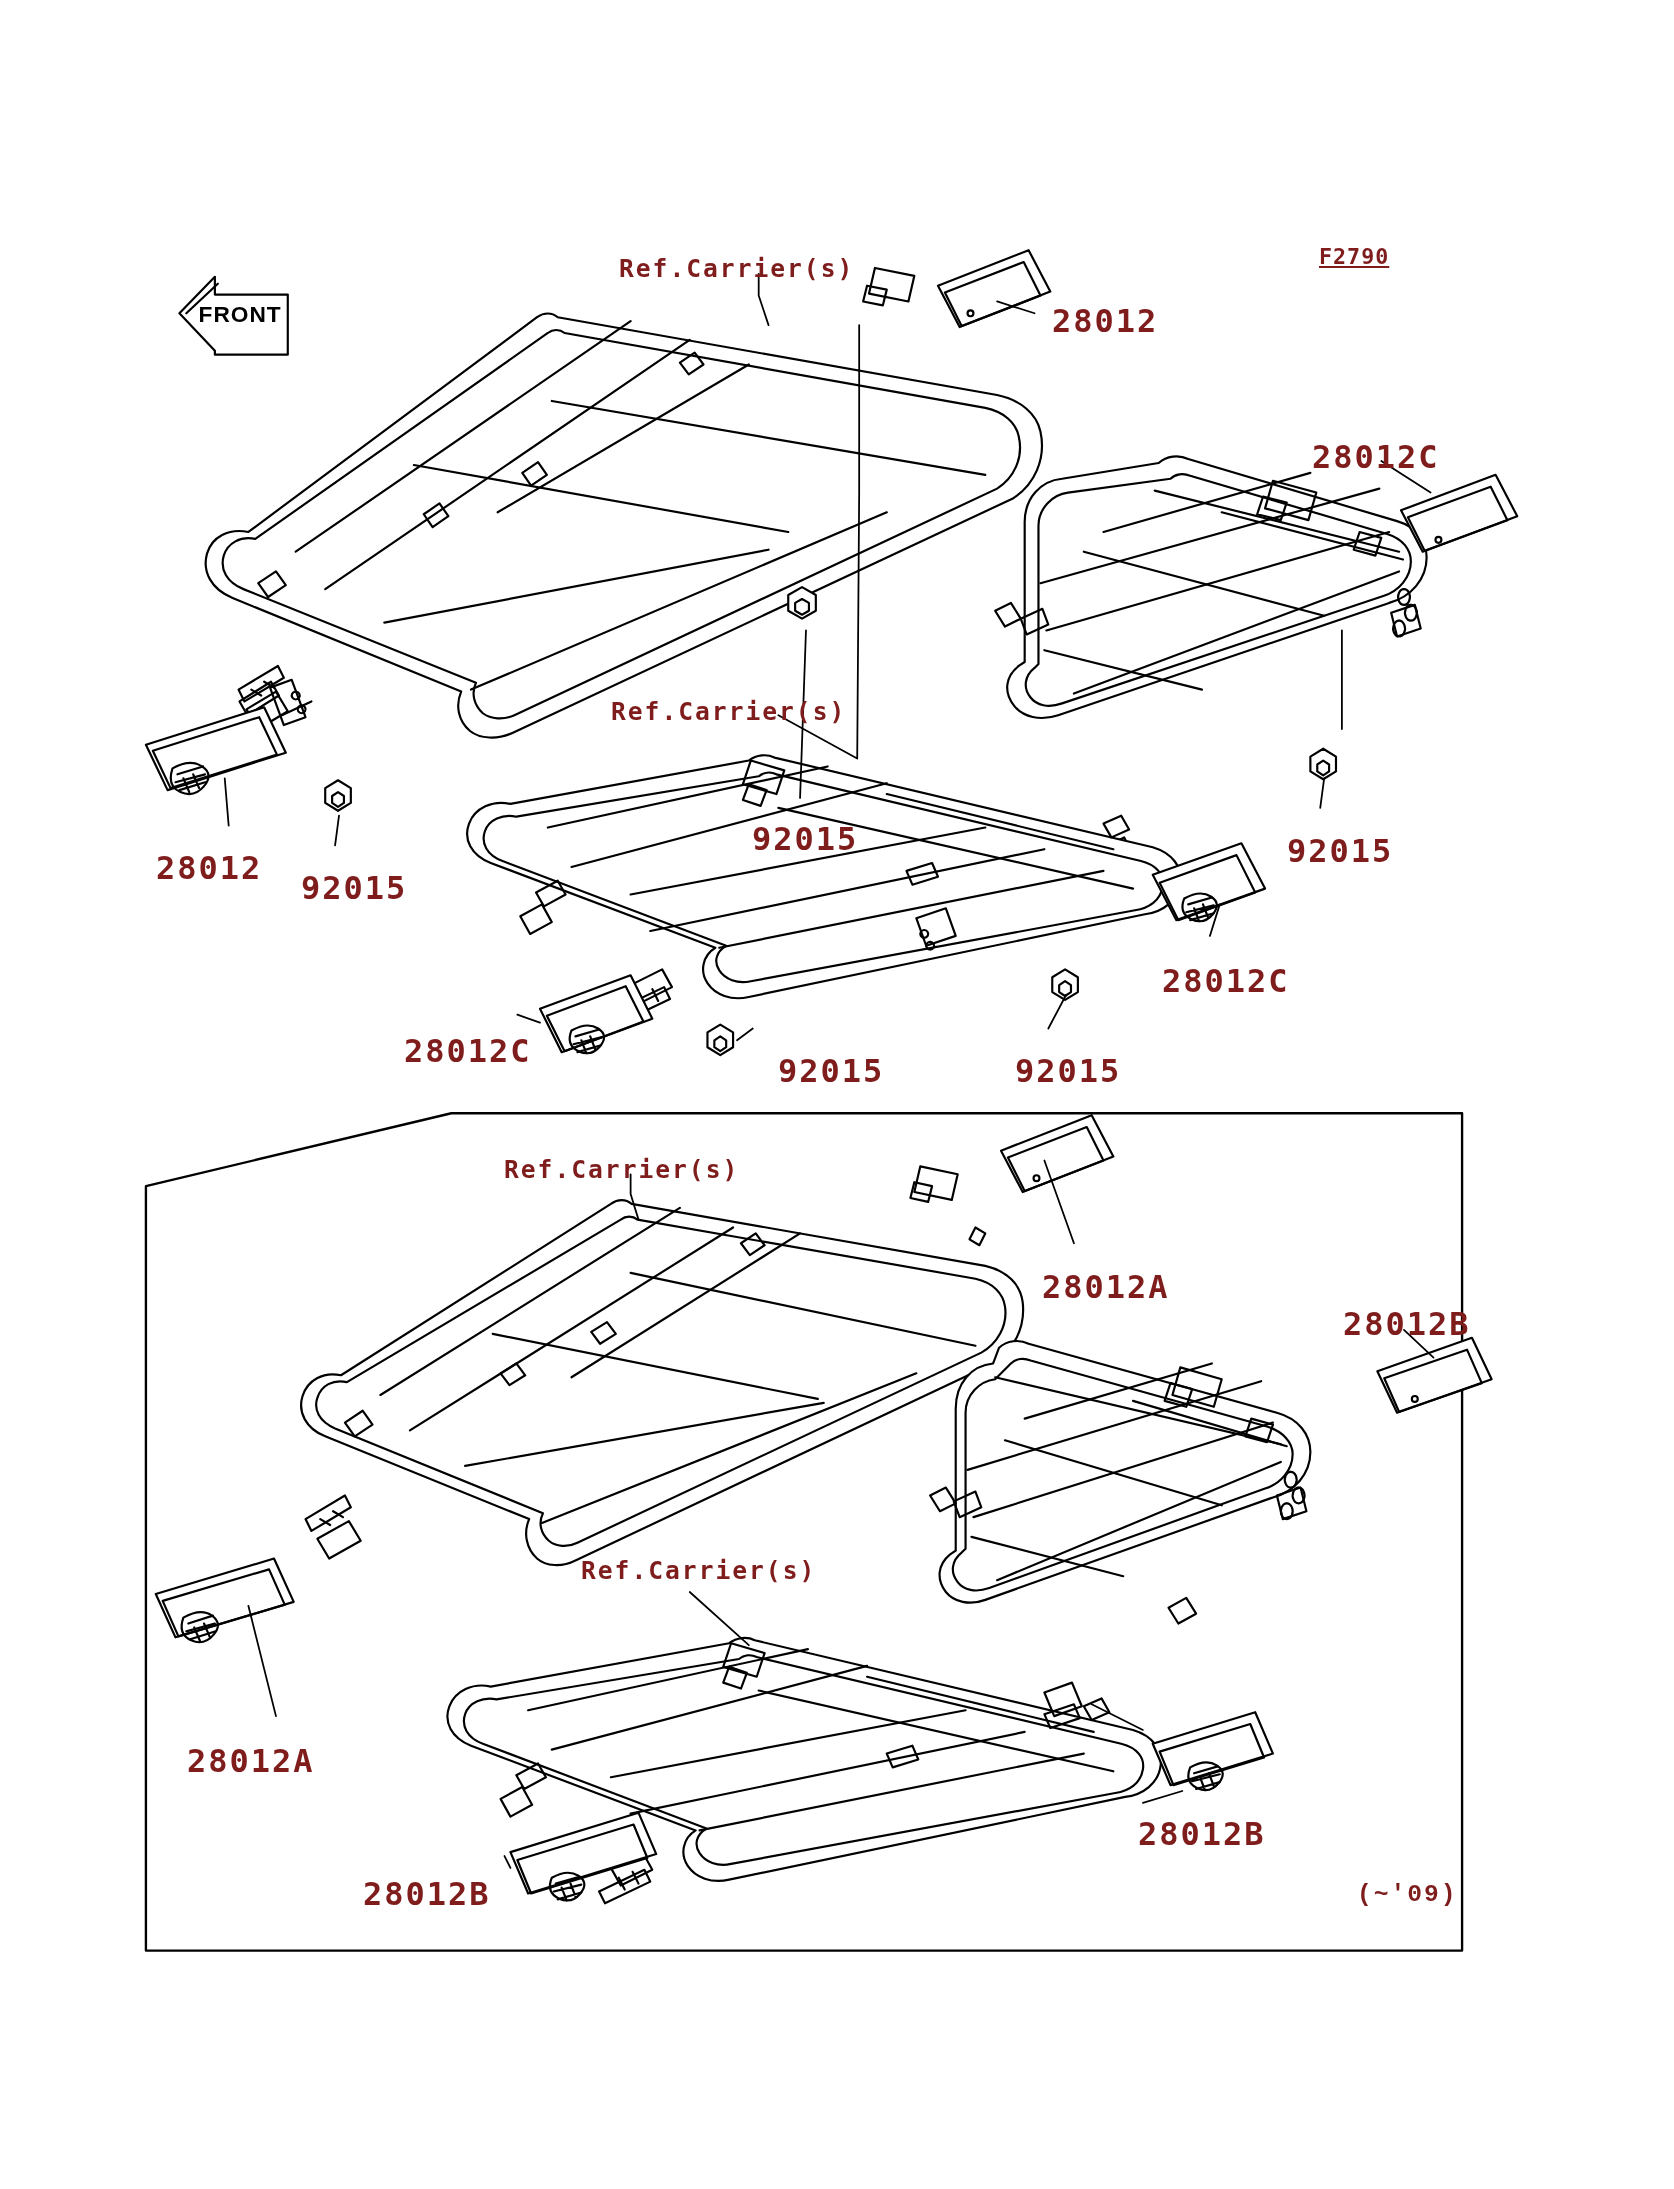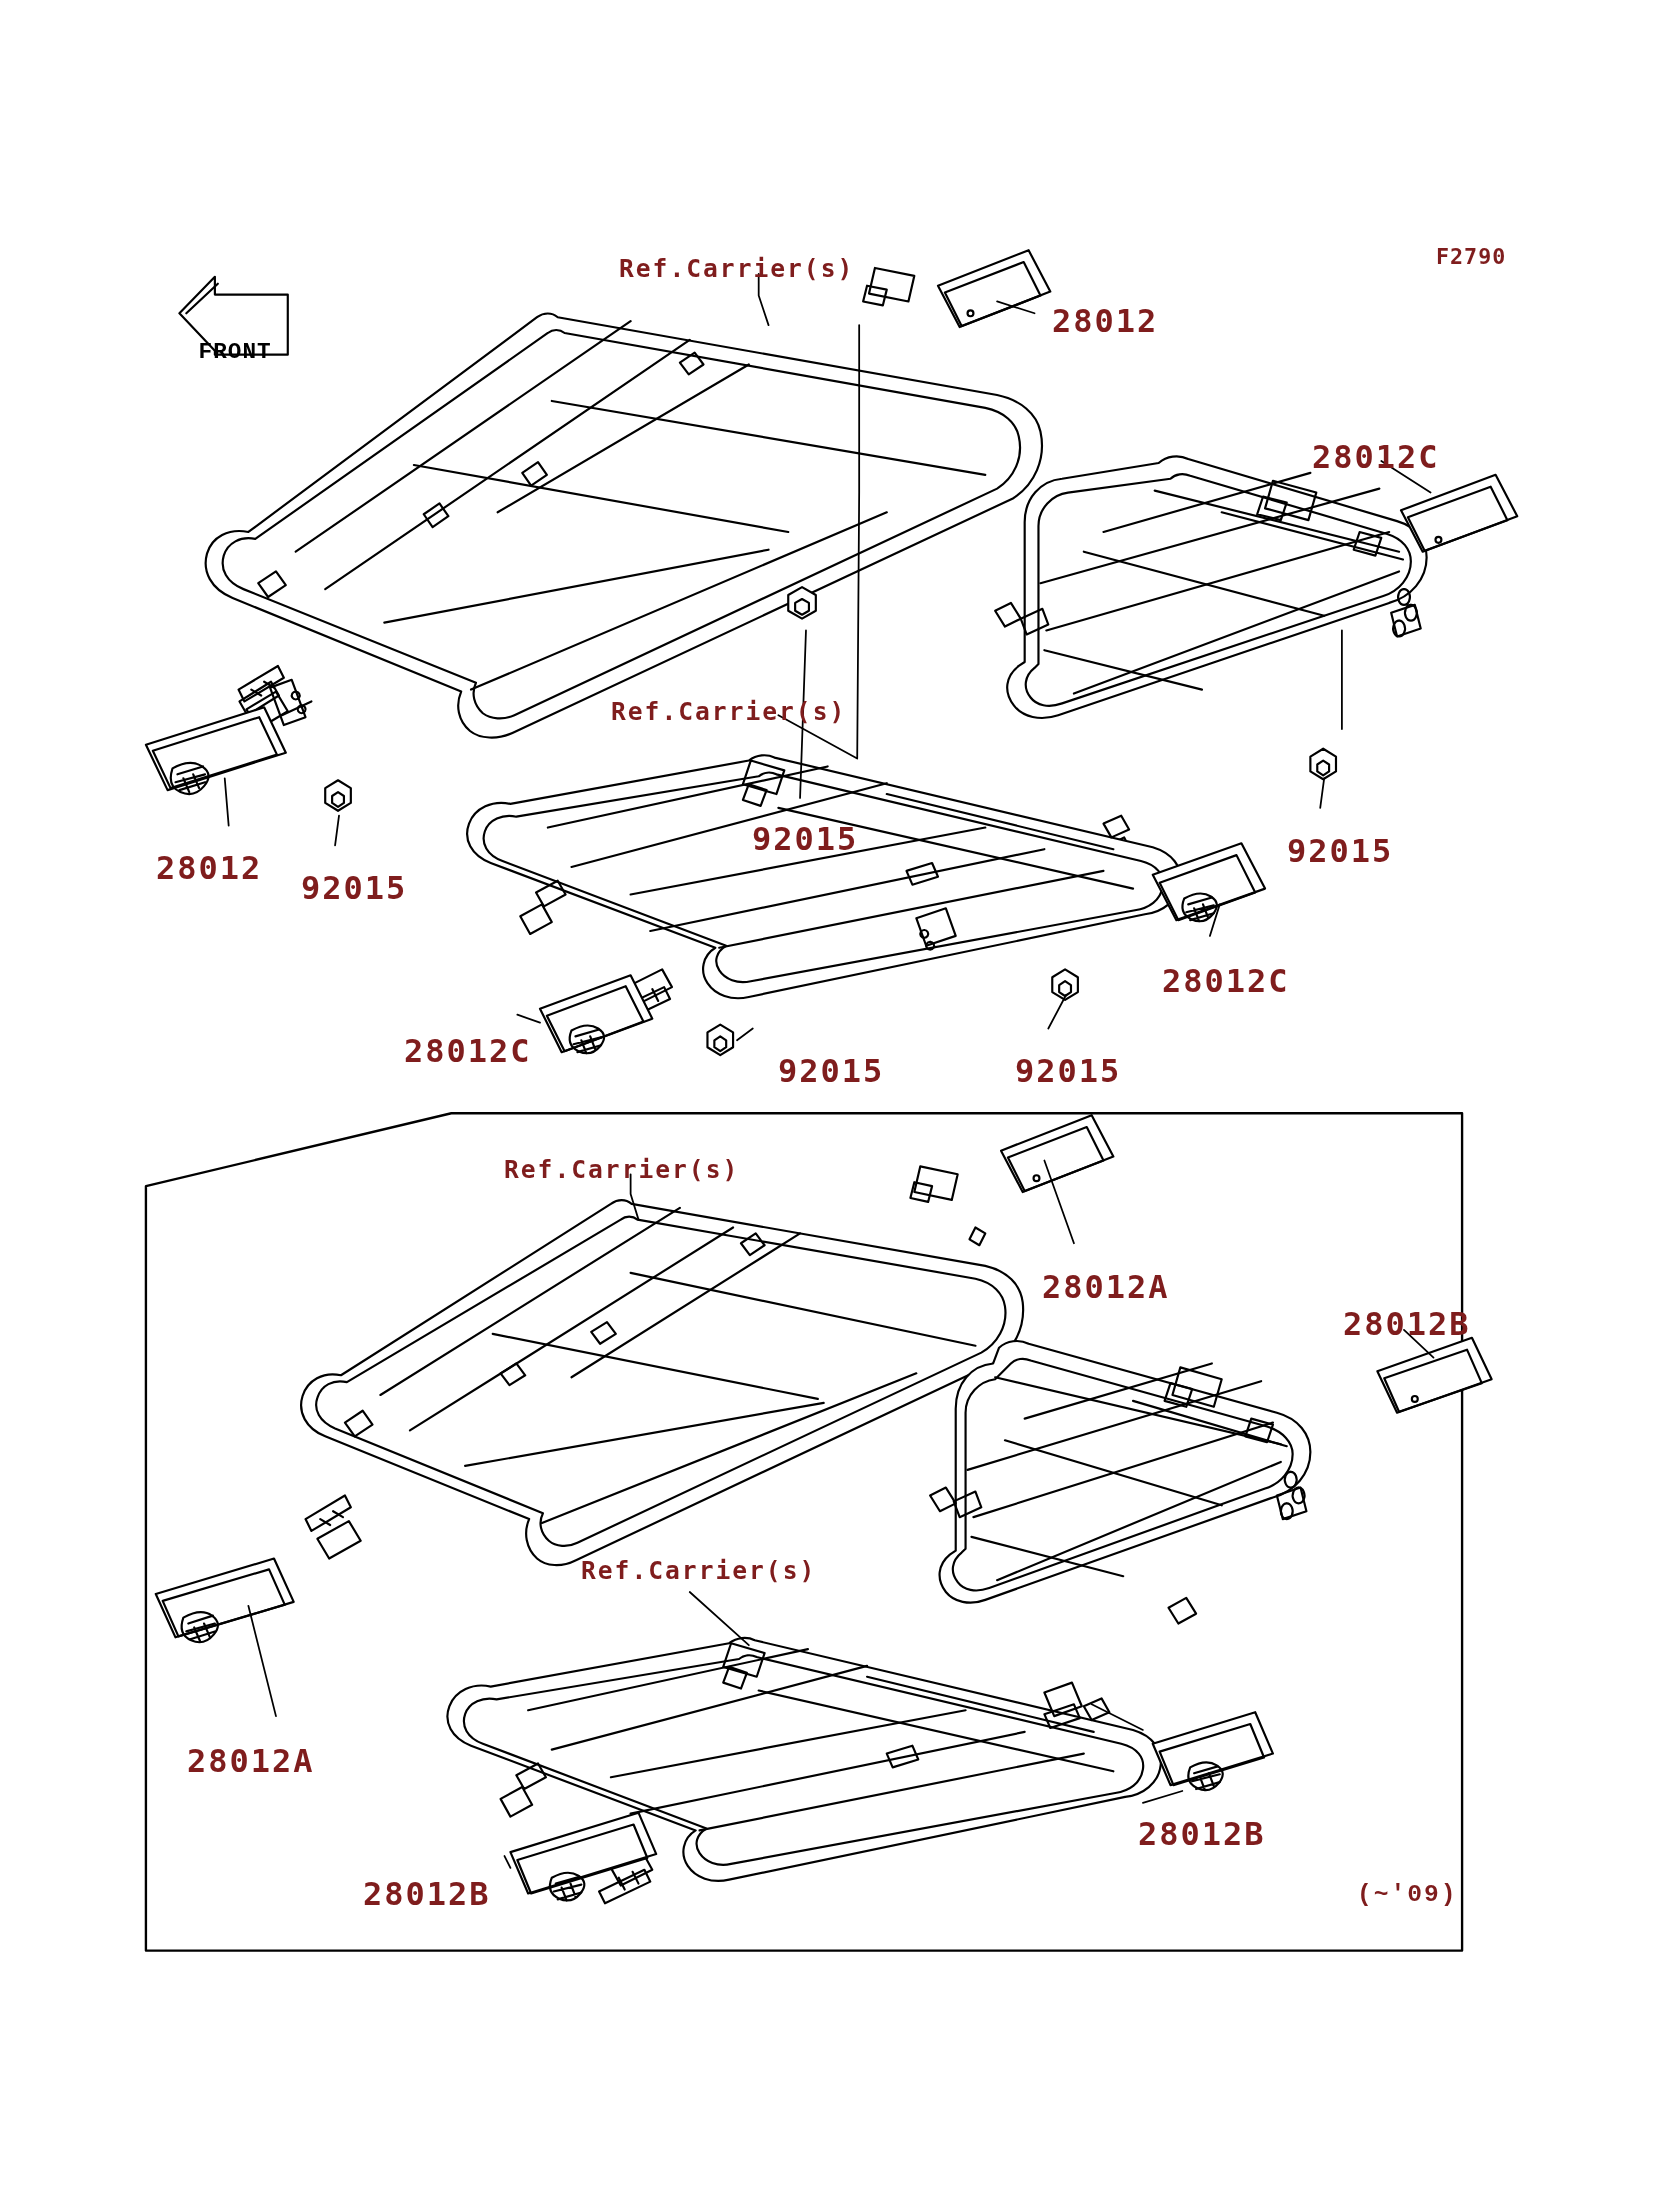--- a/index.html
+++ b/index.html
@@ -54,26 +54,25 @@
     position: absolute;
     left: 175px;
     top: 274px;
     width: 108px;
     height: 79px;
   }
   .front-badge .txt {
     position: absolute;
     left: 23.6px;
     top: 26.6px;
-    font-family: Liberation Mono, monospace;
+    font-family: Liberation Sans, sans-serif;
     font-size: 22.7px;
     font-weight: bold;
     letter-spacing: 1px;
     color: #000;
-    margin-top: 38px;
   }
 </style>
 </head>
 <body>
 
 <div id="page">
 
   <svg class="art" viewBox="0 0 1700 2223" xmlns="http://www.w3.org/2000/svg">
     <g fill="none" stroke="#000000" stroke-width="2.2" stroke-linejoin="round" stroke-linecap="round">
 
@@ -378,21 +377,21 @@
         <path d="M1200,1818 L1160,1830"></path>
         <path d="M1160,1756 L1108,1730"></path>
       </g>
     </g>
   </svg>
 
   <div class="front-badge">
     <span class="txt">FRONT</span>
   </div>
 
-  <div class="lbl lbl-code" style="left:1436px; top:244px;">F2790</div>
+  <div class="lbl lbl-code" style="left:1319px; top:244px;text-decoration:underline;">F2790</div>
 
   <div class="lbl lbl-note" style="left:1357px; top:1881px;">(~'09)</div>
 
   <div id="label-layer">
       <div class="lbl lbl-ref" style="left: 619px; top: 254px;">Ref.Carrier(s)</div>
       <div class="lbl lbl-part" style="left: 1052px; top: 302px;">28012</div>
       <div class="lbl lbl-part" style="left: 1312px; top: 438px;">28012C</div>
       <div class="lbl lbl-part" style="left: 752px; top: 820px;">92015</div>
       <div class="lbl lbl-ref" style="left: 611px; top: 697px;">Ref.Carrier(s)</div>
       <div class="lbl lbl-part" style="left: 156px; top: 849px;">28012</div>

